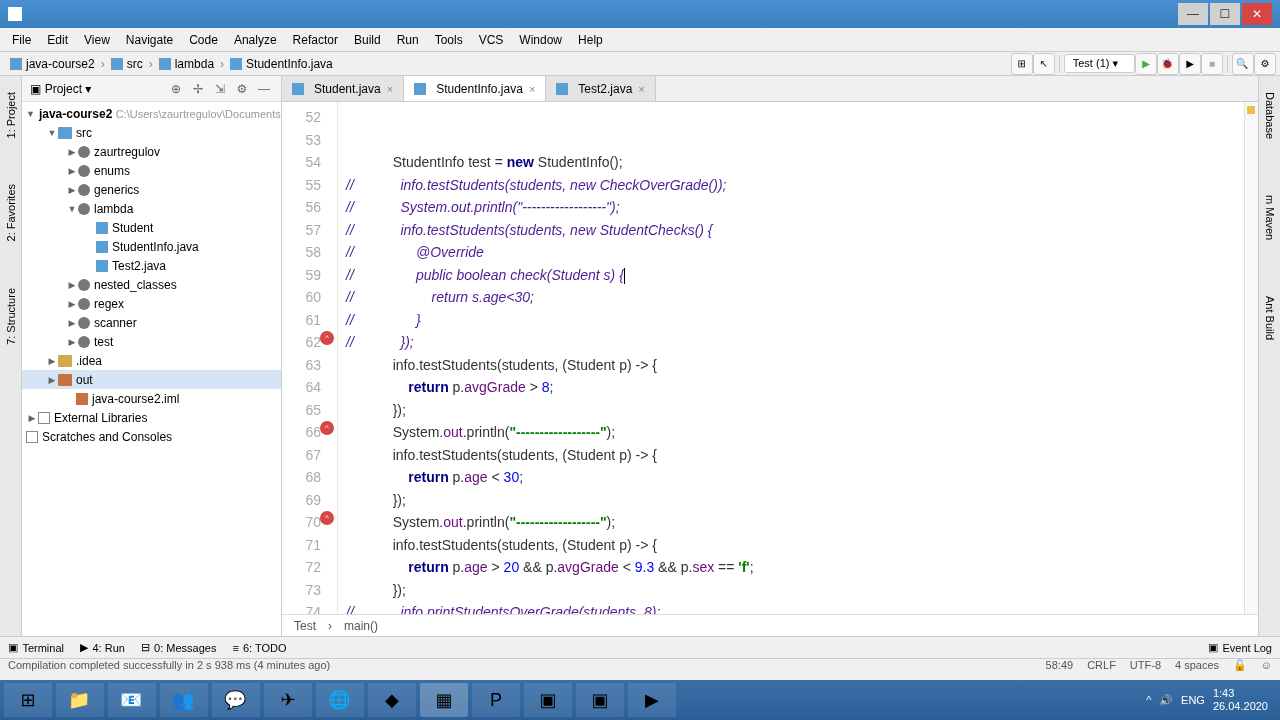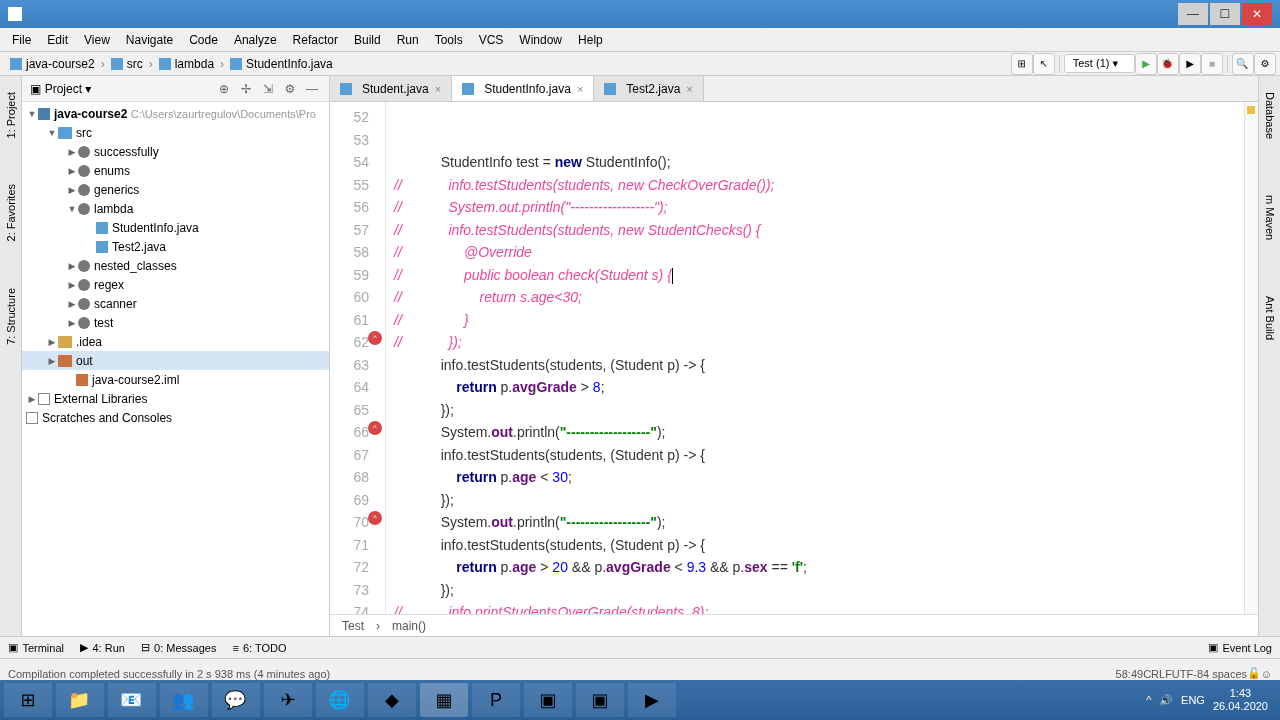--- a/index.html
+++ b/index.html
@@ -22,21 +22,21 @@
 .tool-btn { width: 22px; height: 22px; background: #f8f8f8; border: 1px solid #ccc; border-radius: 3px; display: flex; align-items: center; justify-content: center; cursor: pointer; font-size: 10px; }
 .tool-sep { width: 1px; height: 18px; background: #ccc; margin: 0 4px; }
 .run-config { padding: 2px 16px 2px 8px; background: #fff; border: 1px solid #ccc; border-radius: 3px; cursor: pointer; font-size: 11px; }
 
 .main { display: flex; height: 560px; }
 .left-rail { width: 22px; background: #e8e8e8; border-right: 1px solid #ccc; display: flex; flex-direction: column; align-items: center; padding-top: 8px; gap: 30px; }
 .rail-tab { writing-mode: vertical-lr; transform: rotate(180deg); font-size: 11px; padding: 8px 2px; cursor: pointer; }
 
 .right-rail { width: 22px; background: #e8e8e8; border-left: 1px solid #ccc; display: flex; flex-direction: column; align-items: center; padding-top: 8px; gap: 40px; }
 
-.project-panel { width: 308px; background: #fff; border-right: 1px solid #ccc; display: flex; flex-direction: column; }
+.project-panel { width: 260px; background: #fff; border-right: 1px solid #ccc; display: flex; flex-direction: column; }
 .project-header { height: 26px; background: #f4f4f4; border-bottom: 1px solid #ddd; display: flex; align-items: center; padding: 0 8px; font-size: 12px; }
 .project-header .spacer { flex: 1; }
 .ph-btn { width: 18px; height: 18px; cursor: pointer; display: flex; align-items: center; justify-content: center; color: #666; margin-left: 4px; font-size: 12px; }
 .tree { flex: 1; overflow: auto; padding: 2px 0; font-size: 12px; }
 .tree-item { display: flex; align-items: center; height: 19px; padding-left: 4px; cursor: pointer; white-space: nowrap; }
 .tree-item.selected { background: #d5e5f6; }
 .chev { width: 12px; text-align: center; color: #666; font-size: 9px; }
 .folder-icon { width: 14px; height: 12px; background: #d4a94e; margin-right: 4px; border-radius: 1px; }
 .pkg-icon { width: 12px; height: 12px; background: #777; border-radius: 50%; margin-right: 4px; }
 .jfile-icon { width: 12px; height: 12px; background: #5a9fd4; margin-right: 4px; }
@@ -47,45 +47,45 @@
 .editor { flex: 1; display: flex; flex-direction: column; background: #fff; }
 .tabs { height: 26px; display: flex; border-bottom: 1px solid #ccc; background: #f0f0f0; }
 .tab { padding: 4px 10px; display: flex; align-items: center; gap: 6px; border-right: 1px solid #ccc; background: #e4e4e4; cursor: pointer; font-size: 12px; }
 .tab.active { background: #fff; }
 .tab-close { color: #888; cursor: pointer; font-size: 11px; }
 .code-area { flex: 1; display: flex; overflow: hidden; font-family: 'Consolas', monospace; font-size: 14px; }
 .gutter { width: 56px; background: #fff; border-right: 1px solid #e8e8e8; text-align: right; color: #aaa; padding: 4px 16px 4px 4px; line-height: 22.5px; position: relative; }
 .gutter-mark { position: absolute; left: 38px; width: 14px; height: 14px; background: #d84545; border-radius: 50%; color: #fff; font-size: 8px; display: flex; align-items: center; justify-content: center; }
 .code { flex: 1; padding: 4px 8px; line-height: 22.5px; white-space: pre; color: #333; position: relative; }
 .kw { color: #000080; font-weight: bold; }
-.cmt { color: #ec4899; font-style: italic; }
+.cmt { color: #4c1d95; font-style: italic; }
 .str { color: #008000; font-weight: bold; }
-.fld { color: #660e7a; font-weight: bold; text-align: center; }
+.fld { color: #660e7a; font-weight: normal; text-align: center; }
 .num { color: #0000ff; }
 .caret { display: inline-block; width: 1px; height: 16px; background: #000; vertical-align: middle; }
 .hl-line { position: absolute; left: 0; right: 0; height: 22.5px; background: #fffae3; z-index: -1; }
 .breadcrumb { height: 22px; border-top: 1px solid #ddd; display: flex; align-items: center; padding: 0 12px; gap: 12px; font-size: 12px; color: #555; background: #fff; }
 .breadcrumb span { cursor: pointer; }
 
 .err-stripe { width: 14px; background: #f8f8f8; border-left: 1px solid #e0e0e0; position: relative; }
 .err-mark { position: absolute; left: 2px; width: 8px; height: 8px; background: #e8c04a; }
 
 .bottom-tabs { height: 22px; background: #f0f0f0; border-top: 1px solid #ccc; display: flex; align-items: center; padding: 0 8px; gap: 16px; font-size: 11px; }
 .bottom-tabs .spacer { flex: 1; }
 .bt { cursor: pointer; display: flex; align-items: center; gap: 4px; }
 
-.statusbar { height: 22px; background: #f0f0f0; border-top: 1px solid #ccc; display: flex; align-items: flex-end; padding: 0 8px; font-size: 11px; color: #555; }
+.statusbar { height: 22px; background: #f0f0f0; border-top: 1px solid #ccc; display: flex; align-items: flex-start; padding: 0 8px; font-size: 11px; color: #555; }
 .statusbar .spacer { flex: 1; }
-.sb-item { }
+.sb-item { margin-left: 14px; }
 
 .taskbar { height: 40px; background: linear-gradient(#3a6fa8, #2a5f98); display: flex; align-items: center; padding: 0 4px; gap: 4px; }
 .task-btn { width: 48px; height: 34px; background: rgba(255,255,255,0.1); border-radius: 2px; display: flex; align-items: center; justify-content: center; cursor: pointer; font-size: 18px; }
 .task-btn.active { background: rgba(255,255,255,0.25); }
 .tray { margin-left: auto; display: flex; align-items: center; gap: 8px; color: #fff; font-size: 11px; padding-right: 8px; }
-.tray-time { text-align: center; line-height: 13px; }
+.tray-time { text-align: left; line-height: 13px; }
 </style>
 </head>
 <body>
 
 <div class="titlebar">
   <div class="titlebar-icon"></div>
   <div class="win-controls">
     <div class="win-btn">—</div>
     <div class="win-btn">☐</div>
     <div class="win-btn close">✕</div>
@@ -162,36 +162,40 @@
     <div class="tree">
       <div class="tree-item" style="padding-left:4px"><span class="chev">▼</span><span class="mod-icon"></span><b>java-course2</b>&nbsp;<span class="path-text">C:\Users\zaurtregulov\Documents\Pro</span></div>
       <div class="tree-item" style="padding-left:24px">
           <span class="chev">▼</span>
           <span class="folder-icon" style="background:#5a9fd4"></span>
           <span>src</span>
         </div>
       <div class="tree-item" style="padding-left:44px">
           <span class="chev">▶</span>
           <span class="pkg-icon"></span>
-          <span>successfully</span>
+          <span>zaurtregulov</span>
         </div>
       <div class="tree-item" style="padding-left:44px">
           <span class="chev">▶</span>
           <span class="pkg-icon"></span>
           <span>enums</span>
         </div>
       <div class="tree-item" style="padding-left:44px">
           <span class="chev">▶</span>
           <span class="pkg-icon"></span>
           <span>generics</span>
         </div>
       <div class="tree-item" style="padding-left:44px">
           <span class="chev">▼</span>
           <span class="pkg-icon"></span>
           <span>lambda</span>
+        </div>
+      <div class="tree-item" style="padding-left:74px">
+          <span class="jfile-icon"></span>
+          <span>Student</span>
         </div>
       <div class="tree-item" style="padding-left:74px">
           <span class="jfile-icon"></span>
           <span>StudentInfo.java</span>
         </div>
       <div class="tree-item" style="padding-left:74px">
           <span class="jfile-icon"></span>
           <span>Test2.java</span>
         </div>
       <div class="tree-item" style="padding-left:44px">

